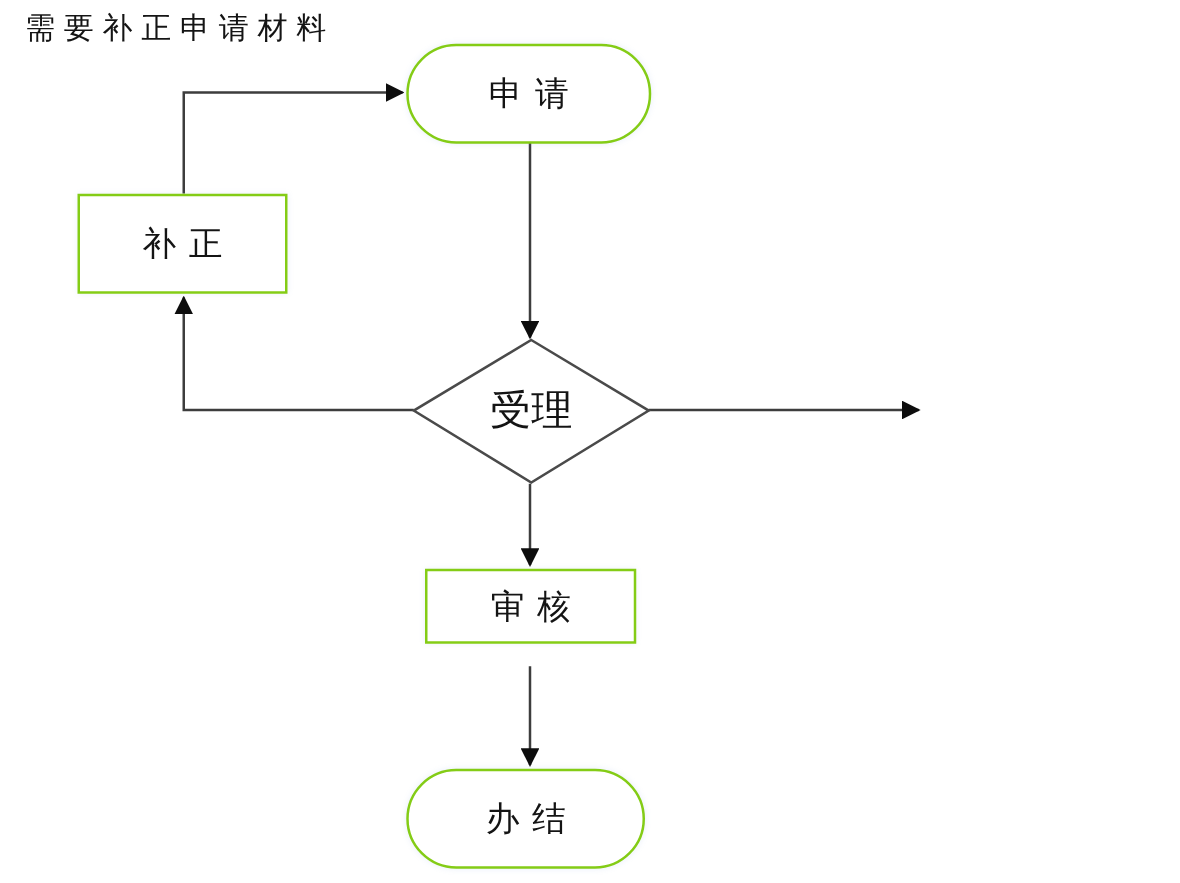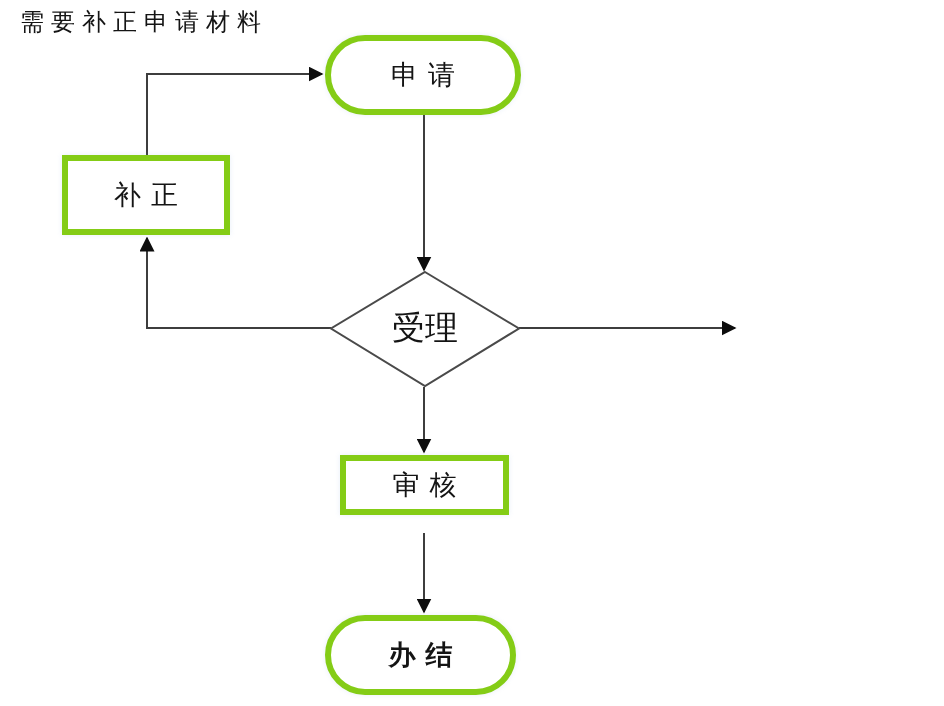--- a/index.html
+++ b/index.html
@@ -12,21 +12,21 @@
     overflow:hidden;
     text-align:right;
   }
   .connector-layer{position:absolute;left:0;top:0;width:944px;height:706px;}
   .edge{stroke:#3d3d3d;stroke-width:2;fill:none;}
   .diamond{stroke:#4a4a4a;stroke-width:2;fill:#ffffff;}
   .node{
     position:absolute;
     display:flex;align-items:center;justify-content:center;
     background:#ffffff;
-    border:6px solid #84cc16;
+    border:2px solid #84cc16;
     box-sizing:border-box;
     font-size:27px;
     box-shadow:0 0 5px rgba(130,160,220,0.18);
   }
   .stadium{border-radius:999px;}
   .rect{border-radius:0;}
   .node .lbl{letter-spacing:10px;text-indent:10px;white-space:nowrap;}
   .node .lbl.tight{letter-spacing:5px;text-indent:5px;}
   .diamond-label{
     position:absolute;
@@ -82,17 +82,17 @@
 
   <div class="diamond-label" style="left:361px;top:300px;width:128px;height:56px;">
     <span class="lbl">受理</span>
   </div>
 
 
   <div class="node rect" style="left:340px;top:455px;width:169px;height:60px;">
     <span class="lbl">审核</span>
   </div>
 
-  <div class="node stadium" style="left:325px;top:615px;width:191px;height:80px;font-weight:bold;">
+  <div class="node stadium" style="left:325px;top:615px;width:191px;height:80px;">
     <span class="lbl">办结</span>
   </div>
 
 </div>
 
 </body></html>

